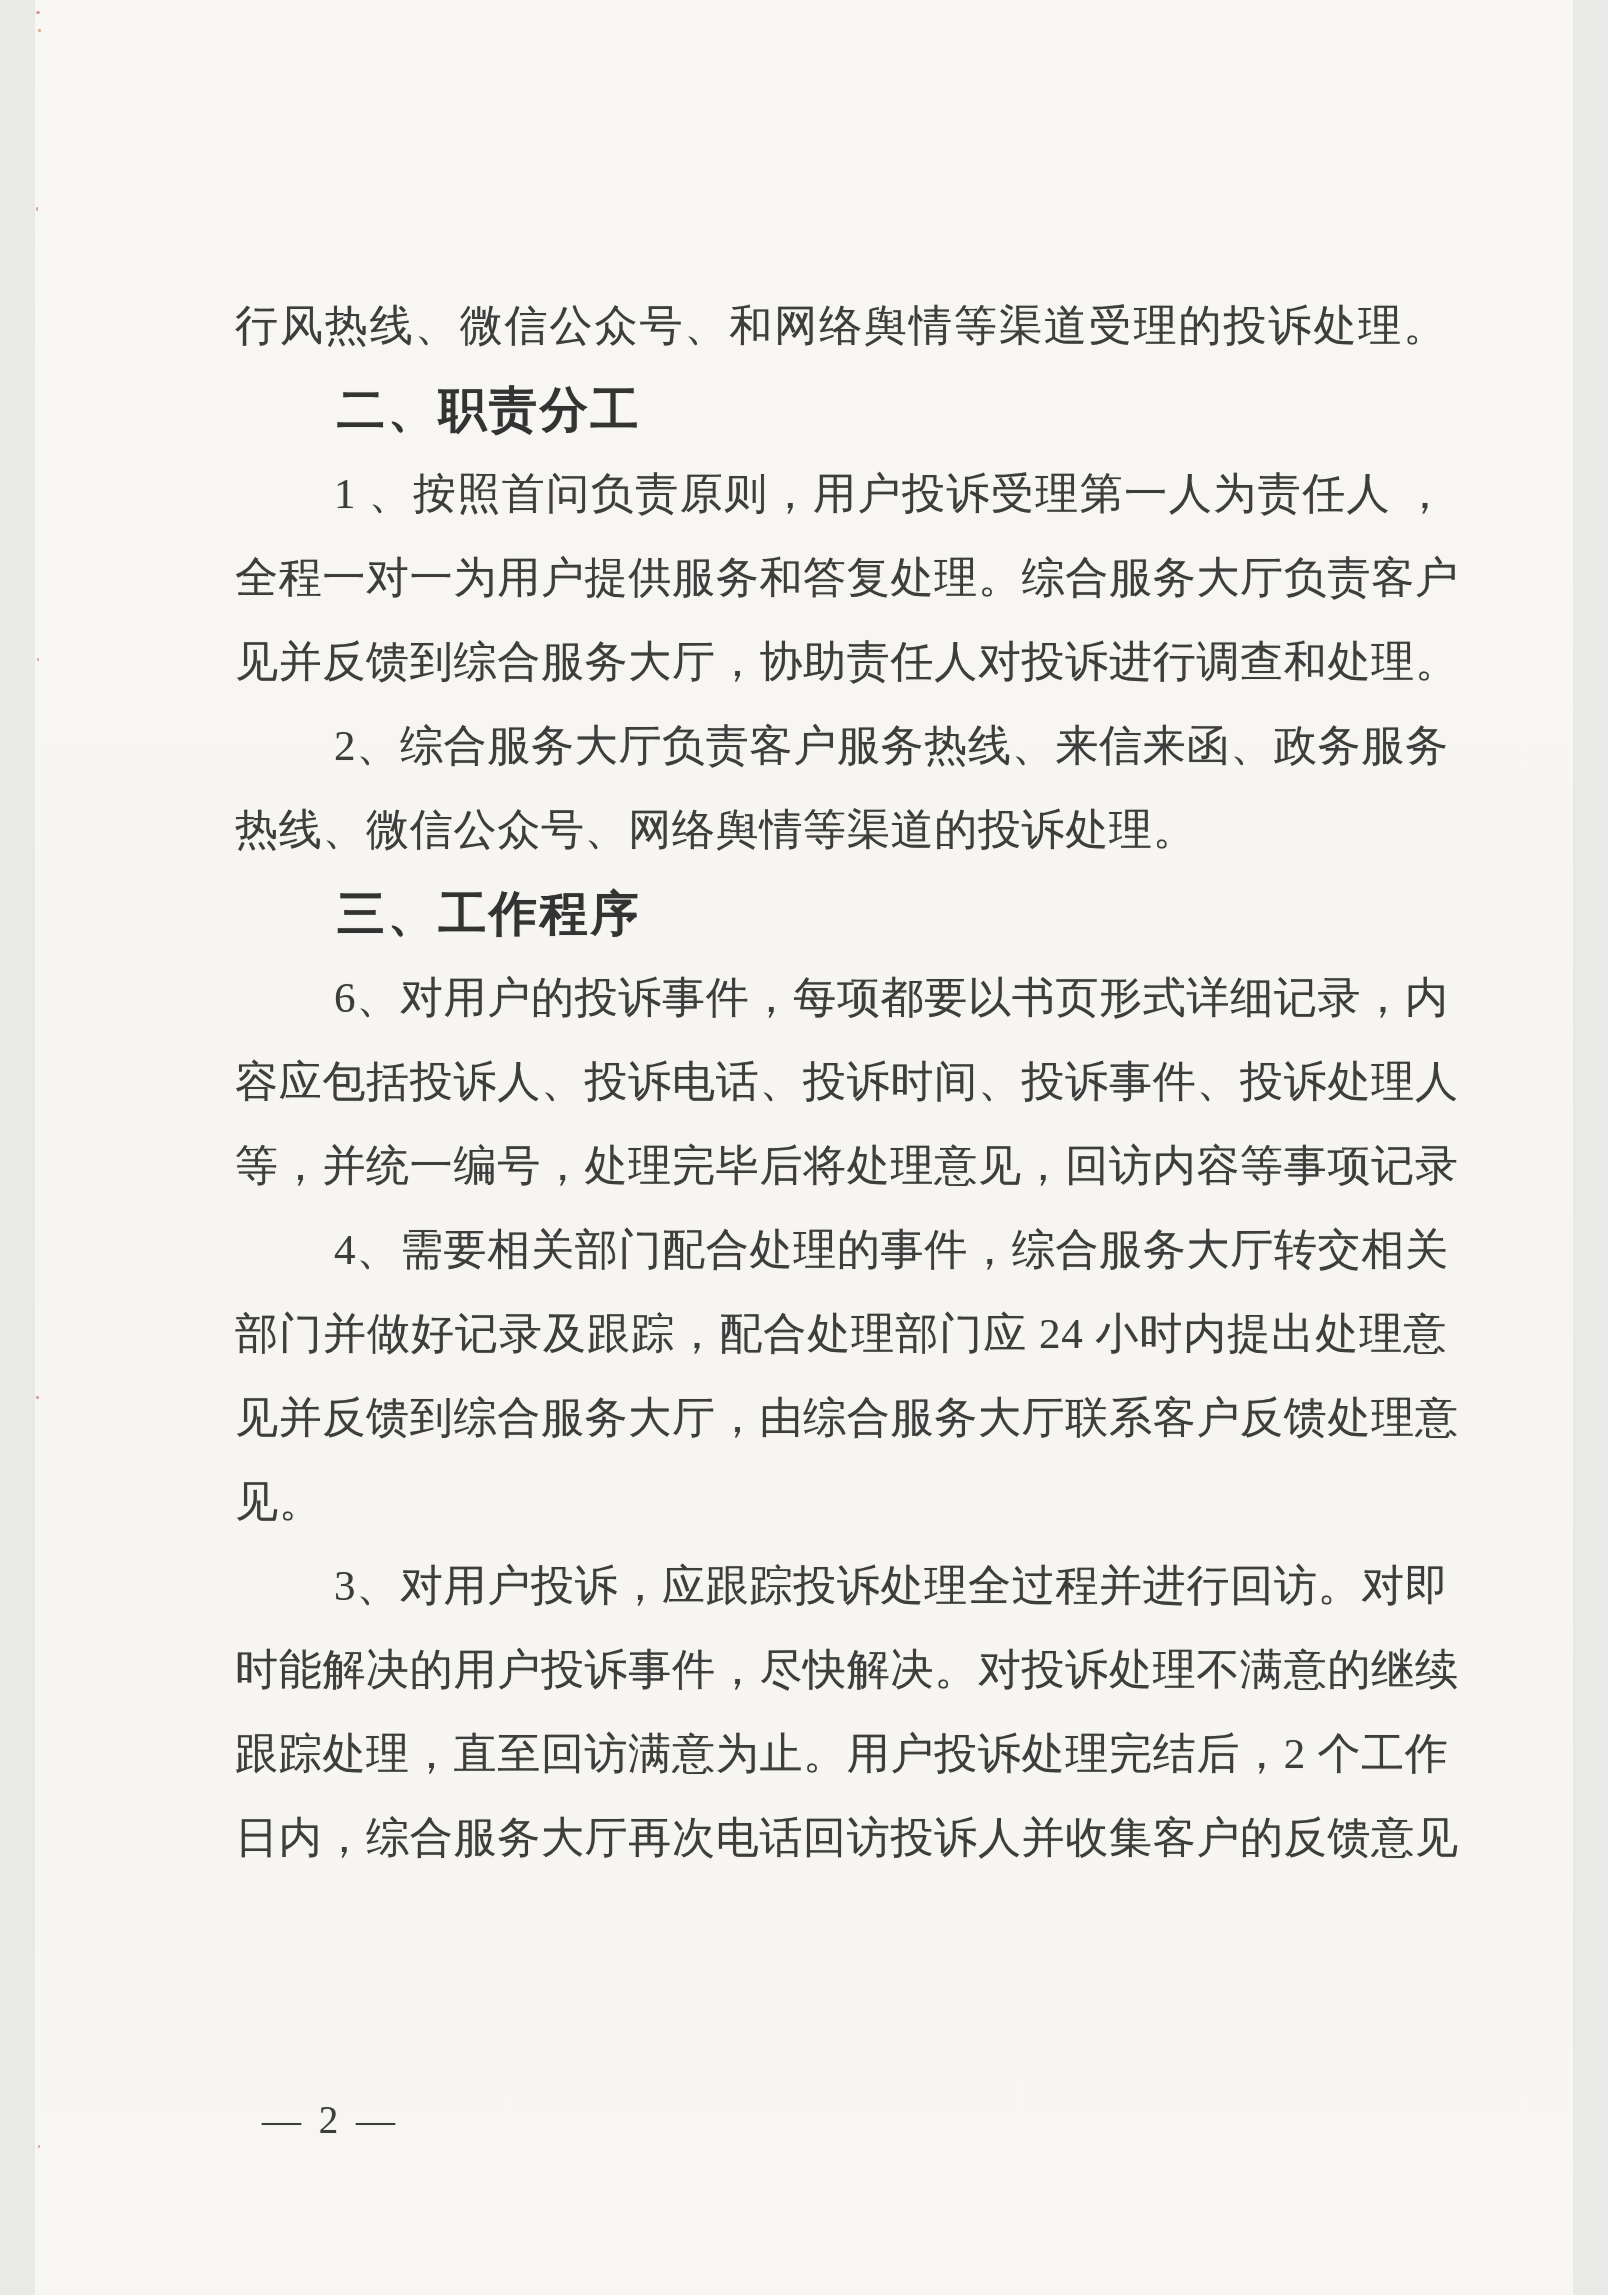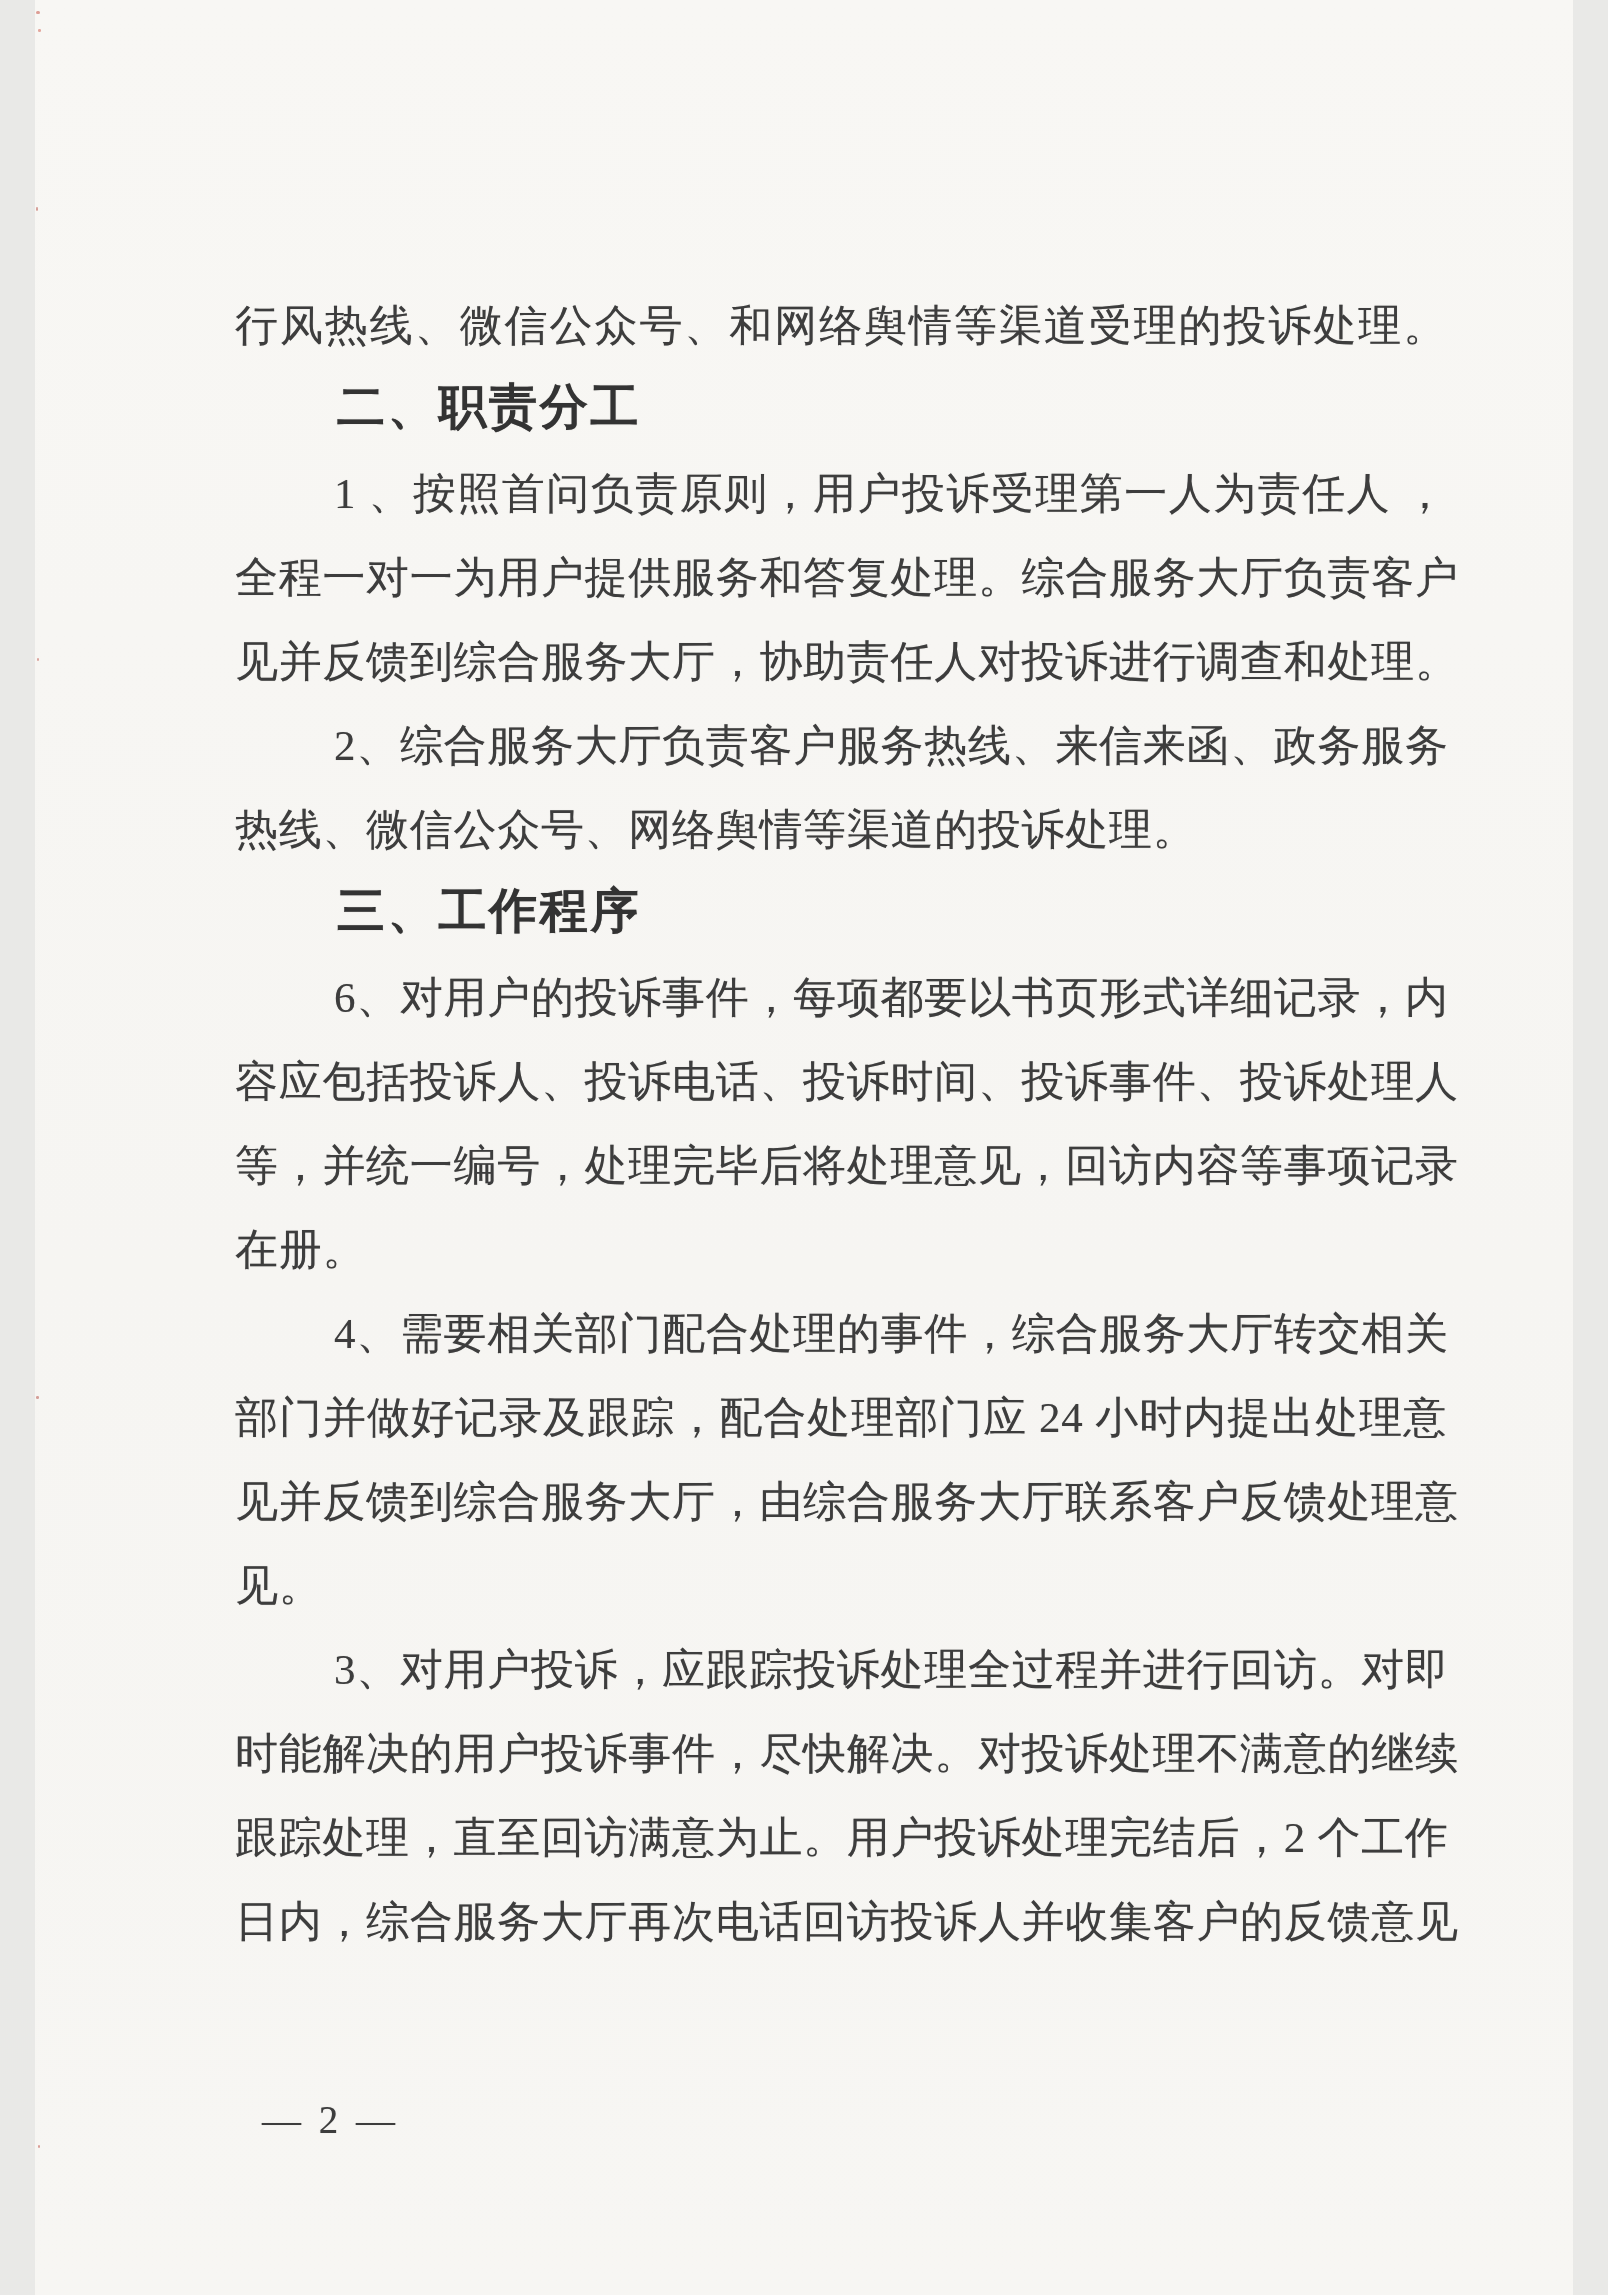--- a/index.html
+++ b/index.html
@@ -36,21 +36,21 @@
   }
   .line.indent {
     text-indent: 99px;
   }
   .line.short {
     text-align: right;
     text-align-last: left;
     white-space: normal;
   }
   .line.heading {
-    font-family: Liberation Mono, monospace;
+    font-family: Liberation Serif, serif;
     font-weight: 700;
     font-size: 48px;
     color: #333333;
     text-indent: 102px;
     text-align: center;
     text-align-last: left;
     letter-spacing: 2.7px;
     text-shadow: 0 0 0.7px rgba(50,50,50,0.55);
   }
   .page-number {
@@ -95,21 +95,20 @@
     <div class="line heading">二、职责分工</div>
     <div class="line indent">1 、按照首问负责原则，用户投诉受理第一人为责任人 ，</div>
     <div class="line">全程一对一为用户提供服务和答复处理。综合服务大厅负责客户</div>
     <div class="line">见并反馈到综合服务大厅，协助责任人对投诉进行调查和处理。</div>
     <div class="line indent">2、综合服务大厅负责客户服务热线、来信来函、政务服务</div>
     <div class="line short">热线、微信公众号、网络舆情等渠道的投诉处理。</div>
     <div class="line heading">三、工作程序</div>
     <div class="line indent">6、对用户的投诉事件，每项都要以书页形式详细记录，内</div>
     <div class="line">容应包括投诉人、投诉电话、投诉时间、投诉事件、投诉处理人</div>
     <div class="line">等，并统一编号，处理完毕后将处理意见，回访内容等事项记录</div>
-    <div class="line short">在册。</div>
     <div class="line indent">4、需要相关部门配合处理的事件，综合服务大厅转交相关</div>
     <div class="line">部门并做好记录及跟踪，配合处理部门应 24 小时内提出处理意</div>
     <div class="line">见并反馈到综合服务大厅，由综合服务大厅联系客户反馈处理意</div>
     <div class="line short">见。</div>
     <div class="line indent">3、对用户投诉，应跟踪投诉处理全过程并进行回访。对即</div>
     <div class="line">时能解决的用户投诉事件，尽快解决。对投诉处理不满意的继续</div>
     <div class="line">跟踪处理，直至回访满意为止。用户投诉处理完结后，2 个工作</div>
     <div class="line">日内，综合服务大厅再次电话回访投诉人并收集客户的反馈意见</div>
   </div>
 

